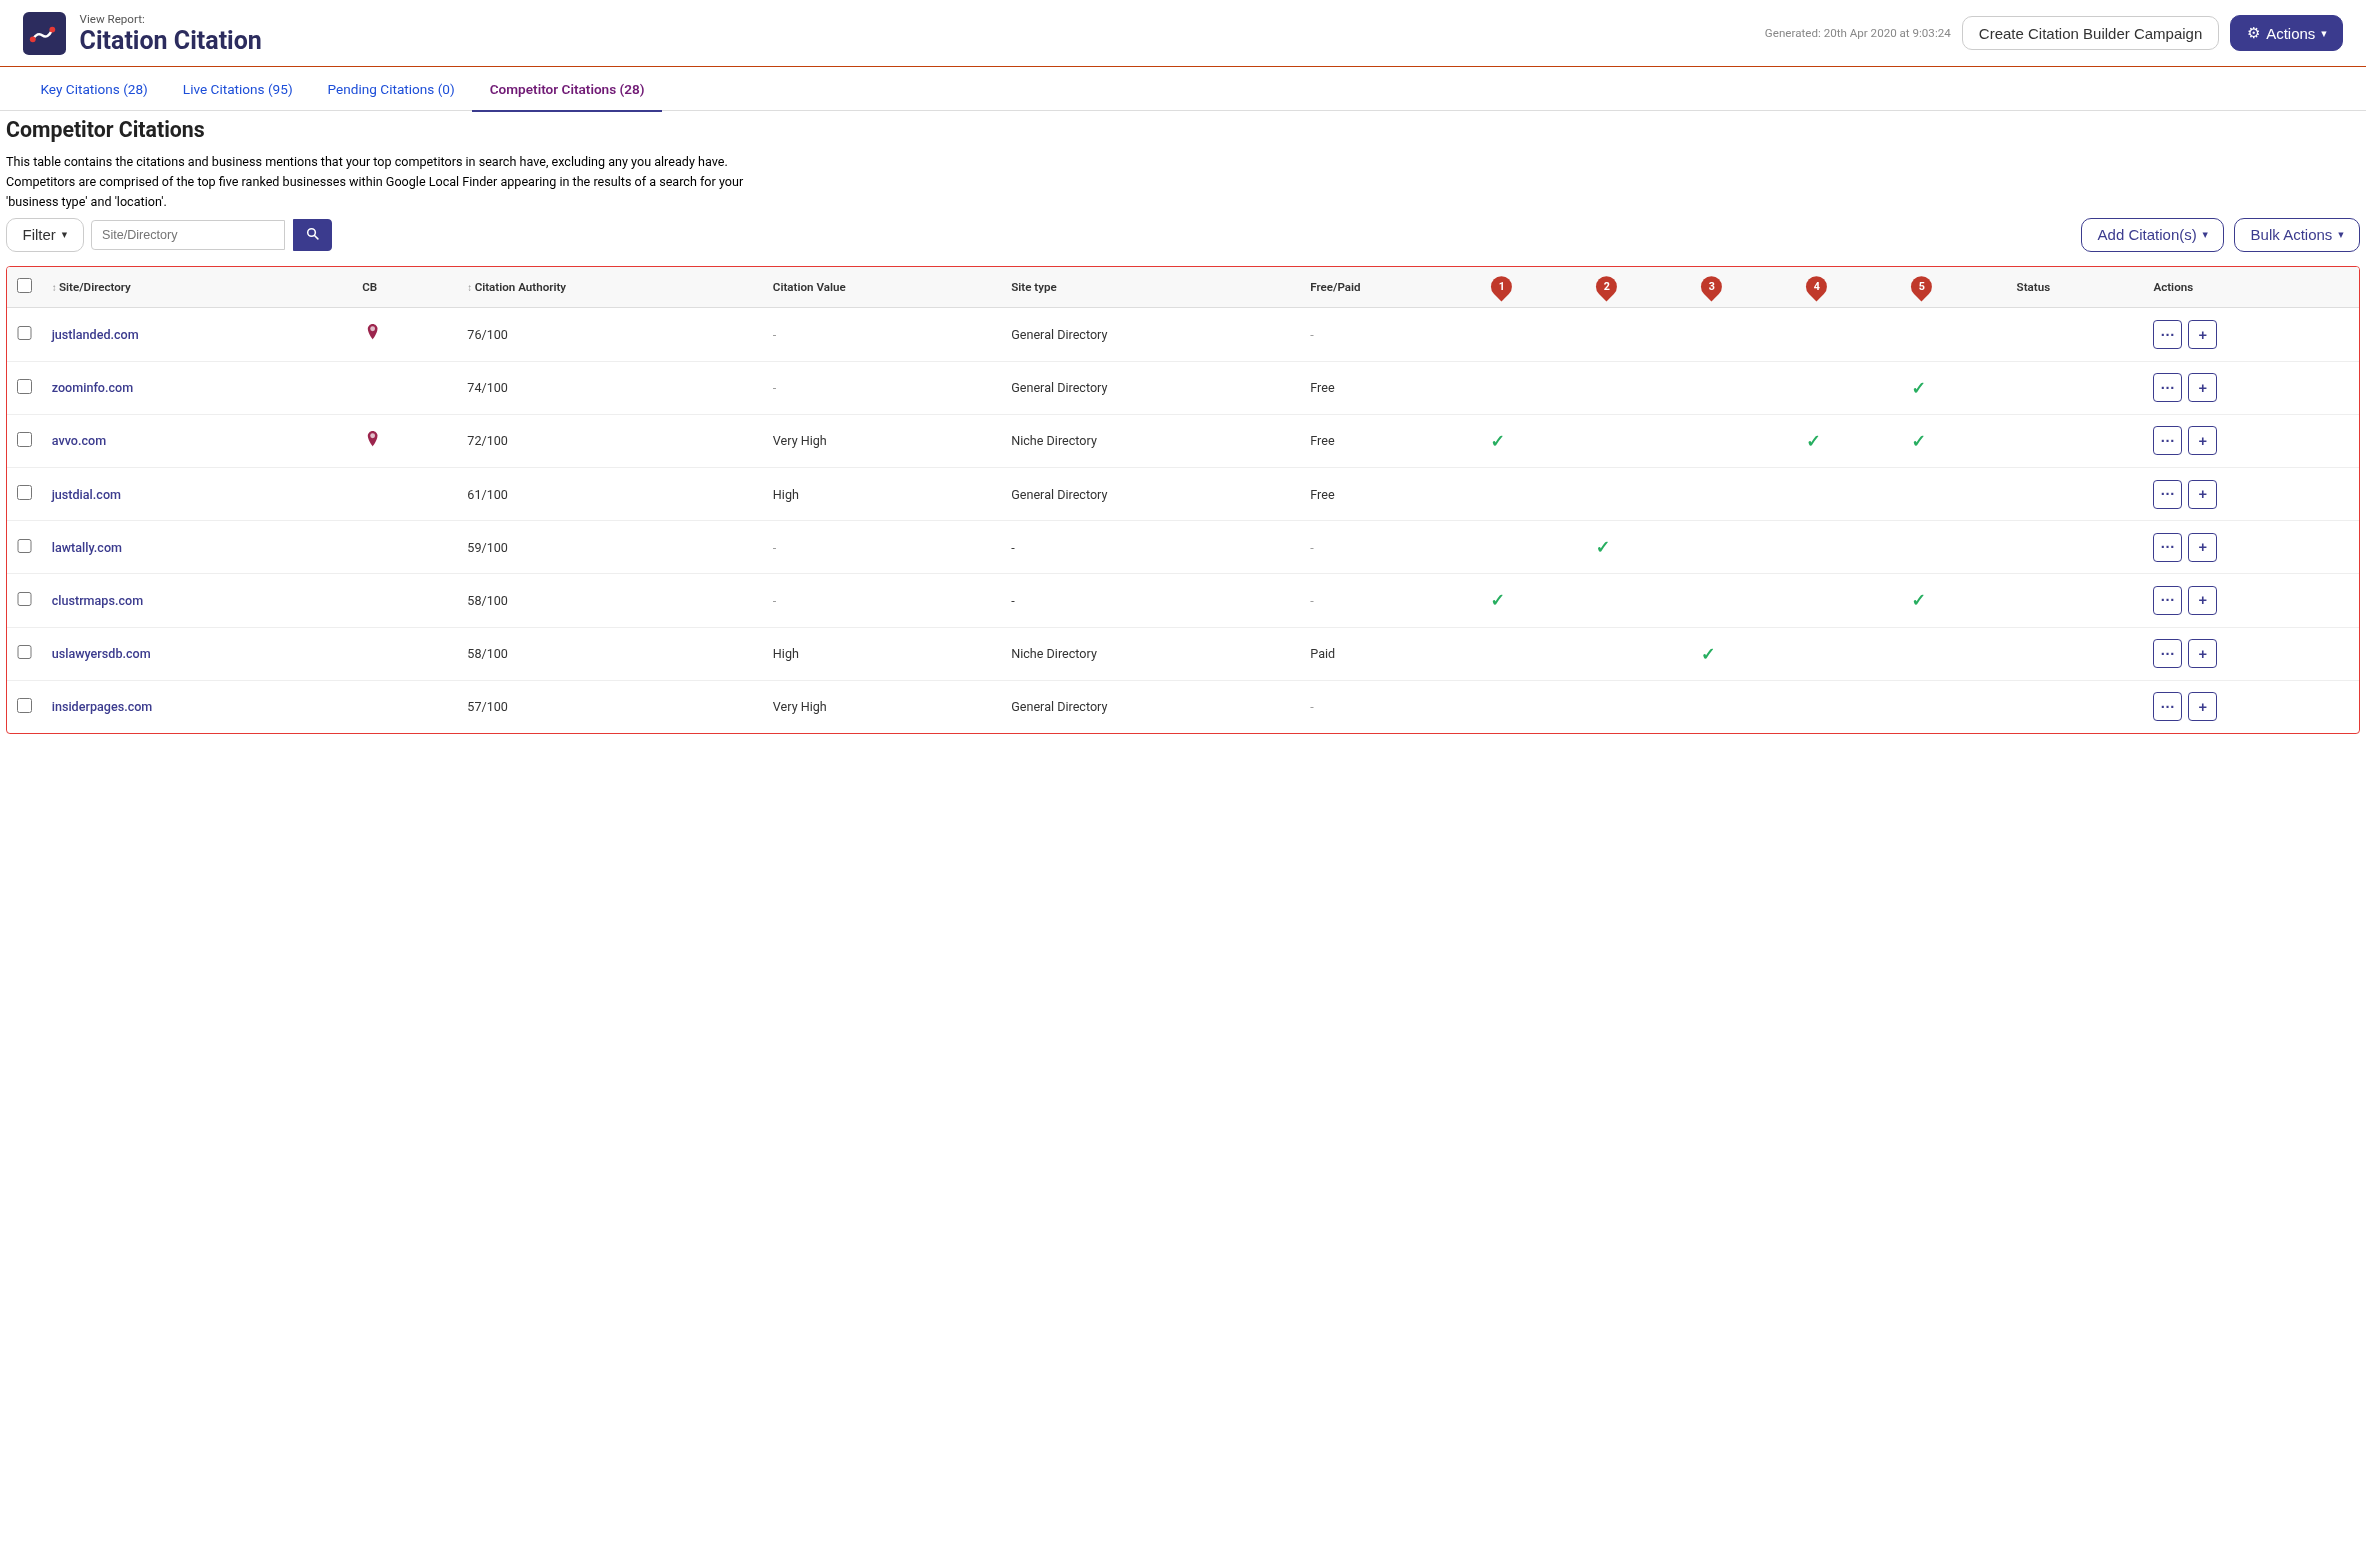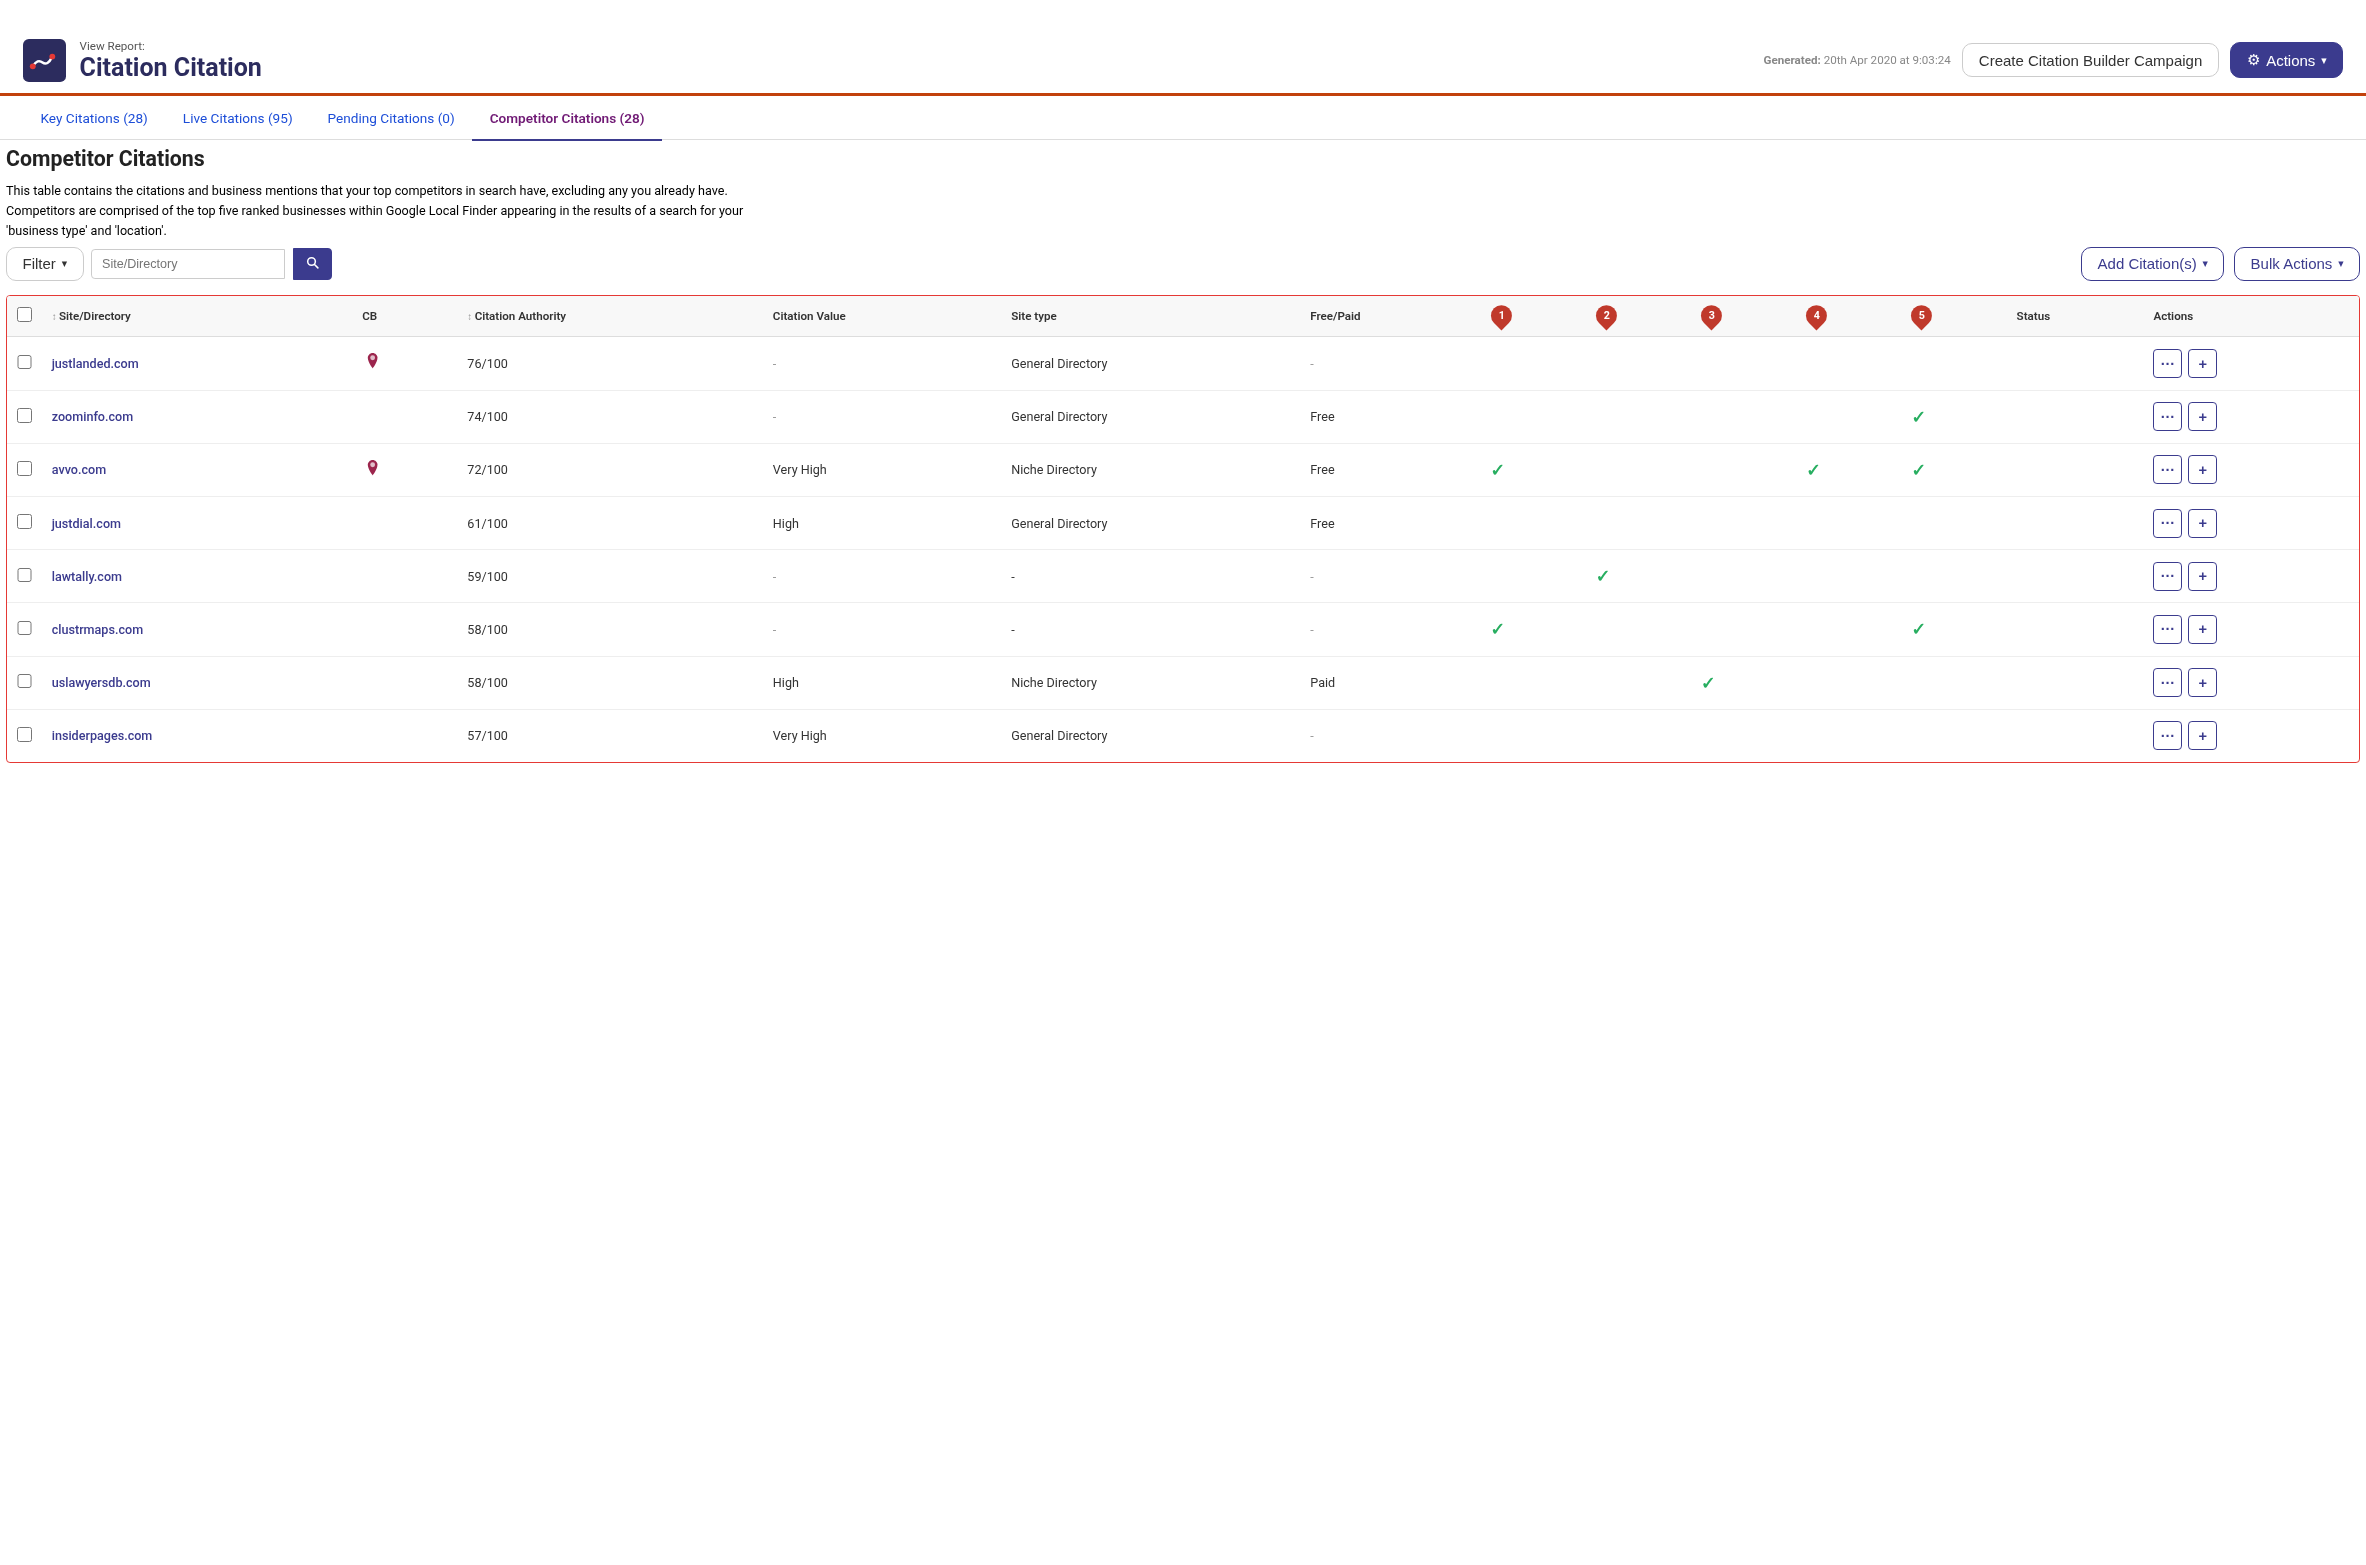--- a/index.html
+++ b/index.html
@@ -1,27 +1,27 @@
 <!DOCTYPE html>
 <html><head>
   <meta charset="utf-8">
   <style>
     * { box-sizing: border-box; margin: 0; padding: 0; }
     body { font-family: -apple-system, BlinkMacSystemFont, 'Segoe UI', Roboto, sans-serif; background: #fff; color: #333; font-size: 13.6px; }
 
     
-    .header { display: flex; align-items: center; justify-content: space-between; padding: 11.6px 23px; border-bottom: 3px solid #c2410c; margin-top: 27px; }
+    .header { display: flex; align-items: center; justify-content: space-between; padding: 11.6px 23px; border-bottom: 1px solid #c2410c; }
     .header-left { display: flex; align-items: center; gap: 13.6px; }
     .header-logo { width: 43px; height: 43px; }
     .header-title-block { display: flex; flex-direction: column; }
     .header-view-report { font-size: 11.6px; color: #555; }
     .header-app-title { font-size: 25px; font-weight: 700; color: #2c2c5e; }
     .header-right { display: flex; align-items: center; gap: 11.6px; }
     .header-generated { font-size: 11.6px; color: #888; }
-    .header-generated strong { font-weight: 700; }
+    .header-generated strong { font-weight: 400; }
 
     
     .btn { display: inline-flex; align-items: center; gap: 5.8px; padding: 7.8px 15.5px; border-radius: 10px; font-size: 15px; cursor: pointer; border: 1px solid; }
     .btn-outline { background: #fff; border-color: #ccc; color: #333; }
     .btn-primary-outline { background: #fff; border-color: #3b3b8e; color: #3b3b8e; }
     .btn-gear { background: #3b3b8e; border-color: #3b3b8e; color: #fff; }
     .btn-dropdown::after { content: ' ▾'; font-size: 10.7px; }
 
     
     .tabs { display: flex; border-bottom: 1.9px solid #ddd; padding: 0 23px; margin-top: 0; }

